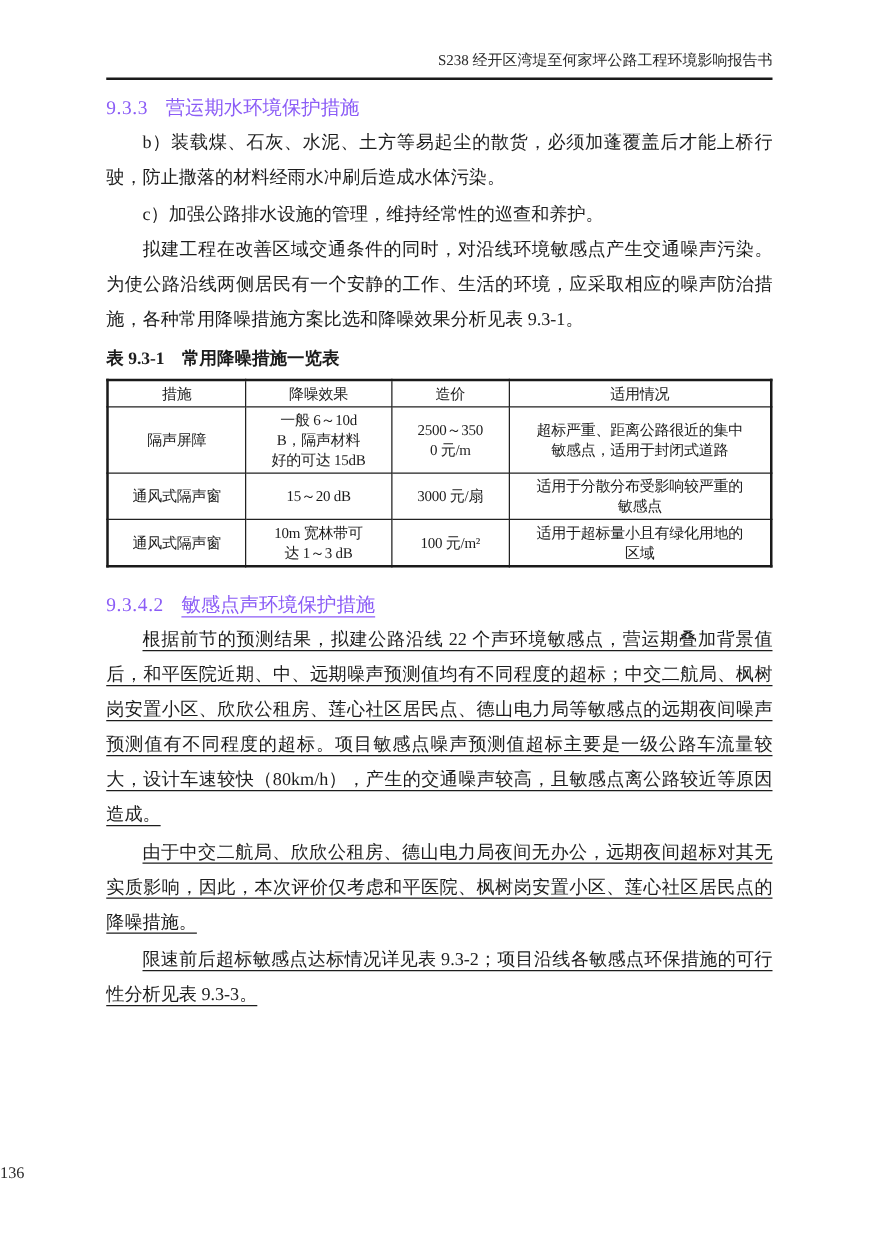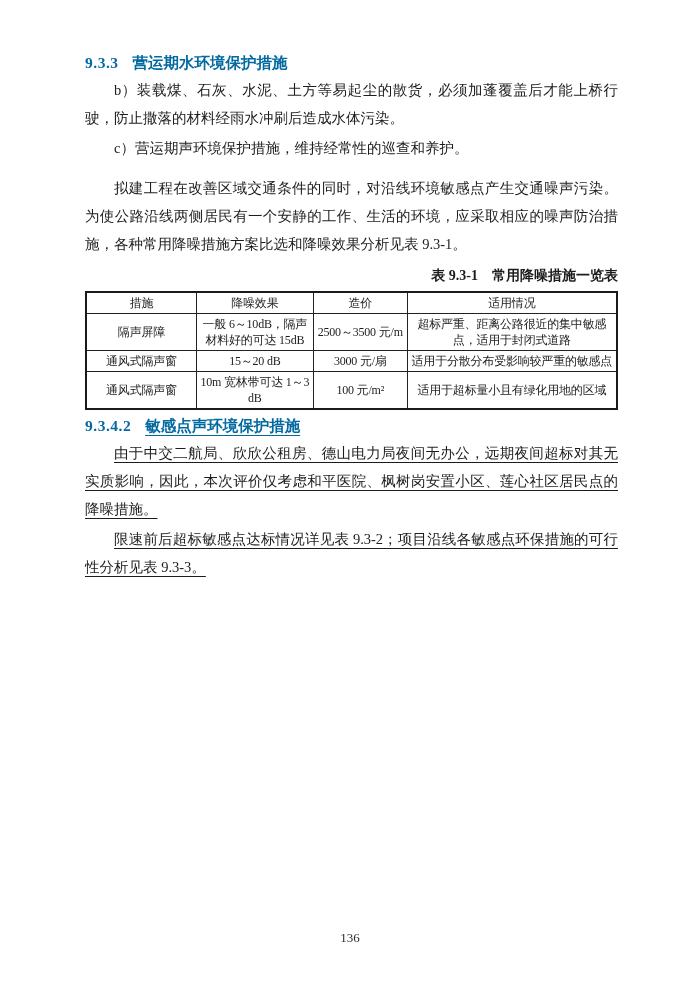--- a/index.html
+++ b/index.html
@@ -20,99 +20,101 @@
     text-align:right;
     font-size:12px;
     line-height:16px;
     color:#2a2a2a;
     border-bottom:2px solid #1a1a1a;
     padding-bottom:6px;
   }
   
   h2,h3{
     font-size:15.5px;
-    font-weight:bold;
+    font-weight:normal;
     line-height:22px;
     margin:0;
-    color:#0369a1;
+    color:#8b5cf6;
   }
   .h-933{margin-top:12px;}
   .h-934{margin-top:6px;}
   .h-9341{margin-top:4px;}
-  .h-9342{margin-top:5px;}
+  .h-9342{margin-top:20px;}
   .hnum{margin-right:14px;letter-spacing:0.5px;}
   
   p.body{
     font-size:14.5px;
     line-height:28px;
     margin:2px 0 0 0;
     text-align:justify;
     text-indent:2em;
     color:#1c1c1c;
   }
-  p.tight{margin-top:12px;}
+  p.tight{margin-top:0;}
   
   .rev, .rev-title{
     text-decoration:underline;
     text-decoration-thickness:1px;
     text-underline-offset:4px;
   }
   
   .tbl-title{
-    text-align:right;
+    text-align:left;
     font-weight:bold;
     font-size:14px;
     line-height:20px;
     margin-top:8px;
   }
   table.noise{
     width:100%;
     margin-top:5px;
     border-collapse:collapse;
     table-layout:fixed;
     font-size:12px;
     line-height:16px;
   }
   table.noise th, table.noise td{
     border:1px solid #222222;
     text-align:center;
     vertical-align:middle;
-    padding:2px 3px;
+    padding:2px 19px;
     font-weight:normal;
     letter-spacing:-0.2px;
     word-break:break-all;
   }
   table.noise{border:2px solid #1a1a1a;}
   col.c0{width:20.8%;}
   col.c1{width:22.0%;}
   col.c2{width:17.7%;}
   col.c3{width:39.5%;}
   
   .page-footer{
     position:absolute;
     left:0;right:0;
     bottom:44px;
-    text-align:center;
     font-size:13px;
     color:#2a2a2a;
     font-family:Liberation Serif, serif;
   }
 </style>
 </head>
 <body>
 
 <div class="page">
 
+  <div class="doc-header">
+    <span>S238 经开区湾堤至何家坪公路工程环境影响报告书</span>
+  </div>
 
   <h2 class="h-933">
     <span class="hnum">9.3.3</span><span>营运期水环境保护措施</span>
   </h2>
 
   <p class="body">b）装载煤、石灰、水泥、土方等易起尘的散货，必须加蓬覆盖后才能上桥行驶，防止撒落的材料经雨水冲刷后造成水体污染。</p>
-  <p class="body">c）营运期声环境保护措施，维持经常性的巡查和养护。</p>
+  <p class="body">c）加强公路排水设施的管理，维持经常性的巡查和养护。</p>
 
 
 
   <p class="body tight">拟建工程在改善区域交通条件的同时，对沿线环境敏感点产生交通噪声污染。为使公路沿线两侧居民有一个安静的工作、生活的环境，应采取相应的噪声防治措施，各种常用降噪措施方案比选和降噪效果分析见表 9.3-1。</p>
 
   <div class="tbl-title">表 9.3-1　常用降噪措施一览表</div>
 
   <table class="noise">
     <colgroup>
       <col class="c0">
@@ -147,18 +149,19 @@
           <td>100 元/m²</td>
           <td>适用于超标量小且有绿化用地的区域</td>
         </tr>
       </tbody>
   </table>
 
   <h3 class="h-9342">
     <span class="hnum">9.3.4.2</span><span class="rev-title">敏感点声环境保护措施</span>
   </h3>
 
+  <p class="body rev">根据前节的预测结果，拟建公路沿线 22 个声环境敏感点，营运期叠加背景值后，和平医院近期、中、远期噪声预测值均有不同程度的超标；中交二航局、枫树岗安置小区、欣欣公租房、莲心社区居民点、德山电力局等敏感点的远期夜间噪声预测值有不同程度的超标。项目敏感点噪声预测值超标主要是一级公路车流量较大，设计车速较快（80km/h），产生的交通噪声较高，且敏感点离公路较近等原因造成。</p>
   <p class="body rev">由于中交二航局、欣欣公租房、德山电力局夜间无办公，远期夜间超标对其无实质影响，因此，本次评价仅考虑和平医院、枫树岗安置小区、莲心社区居民点的降噪措施。</p>
   <p class="body rev">限速前后超标敏感点达标情况详见表 9.3-2；项目沿线各敏感点环保措施的可行性分析见表 9.3-3。</p>
 
 </div>
 
 <div class="page-footer">136</div>
 
 </body></html>

